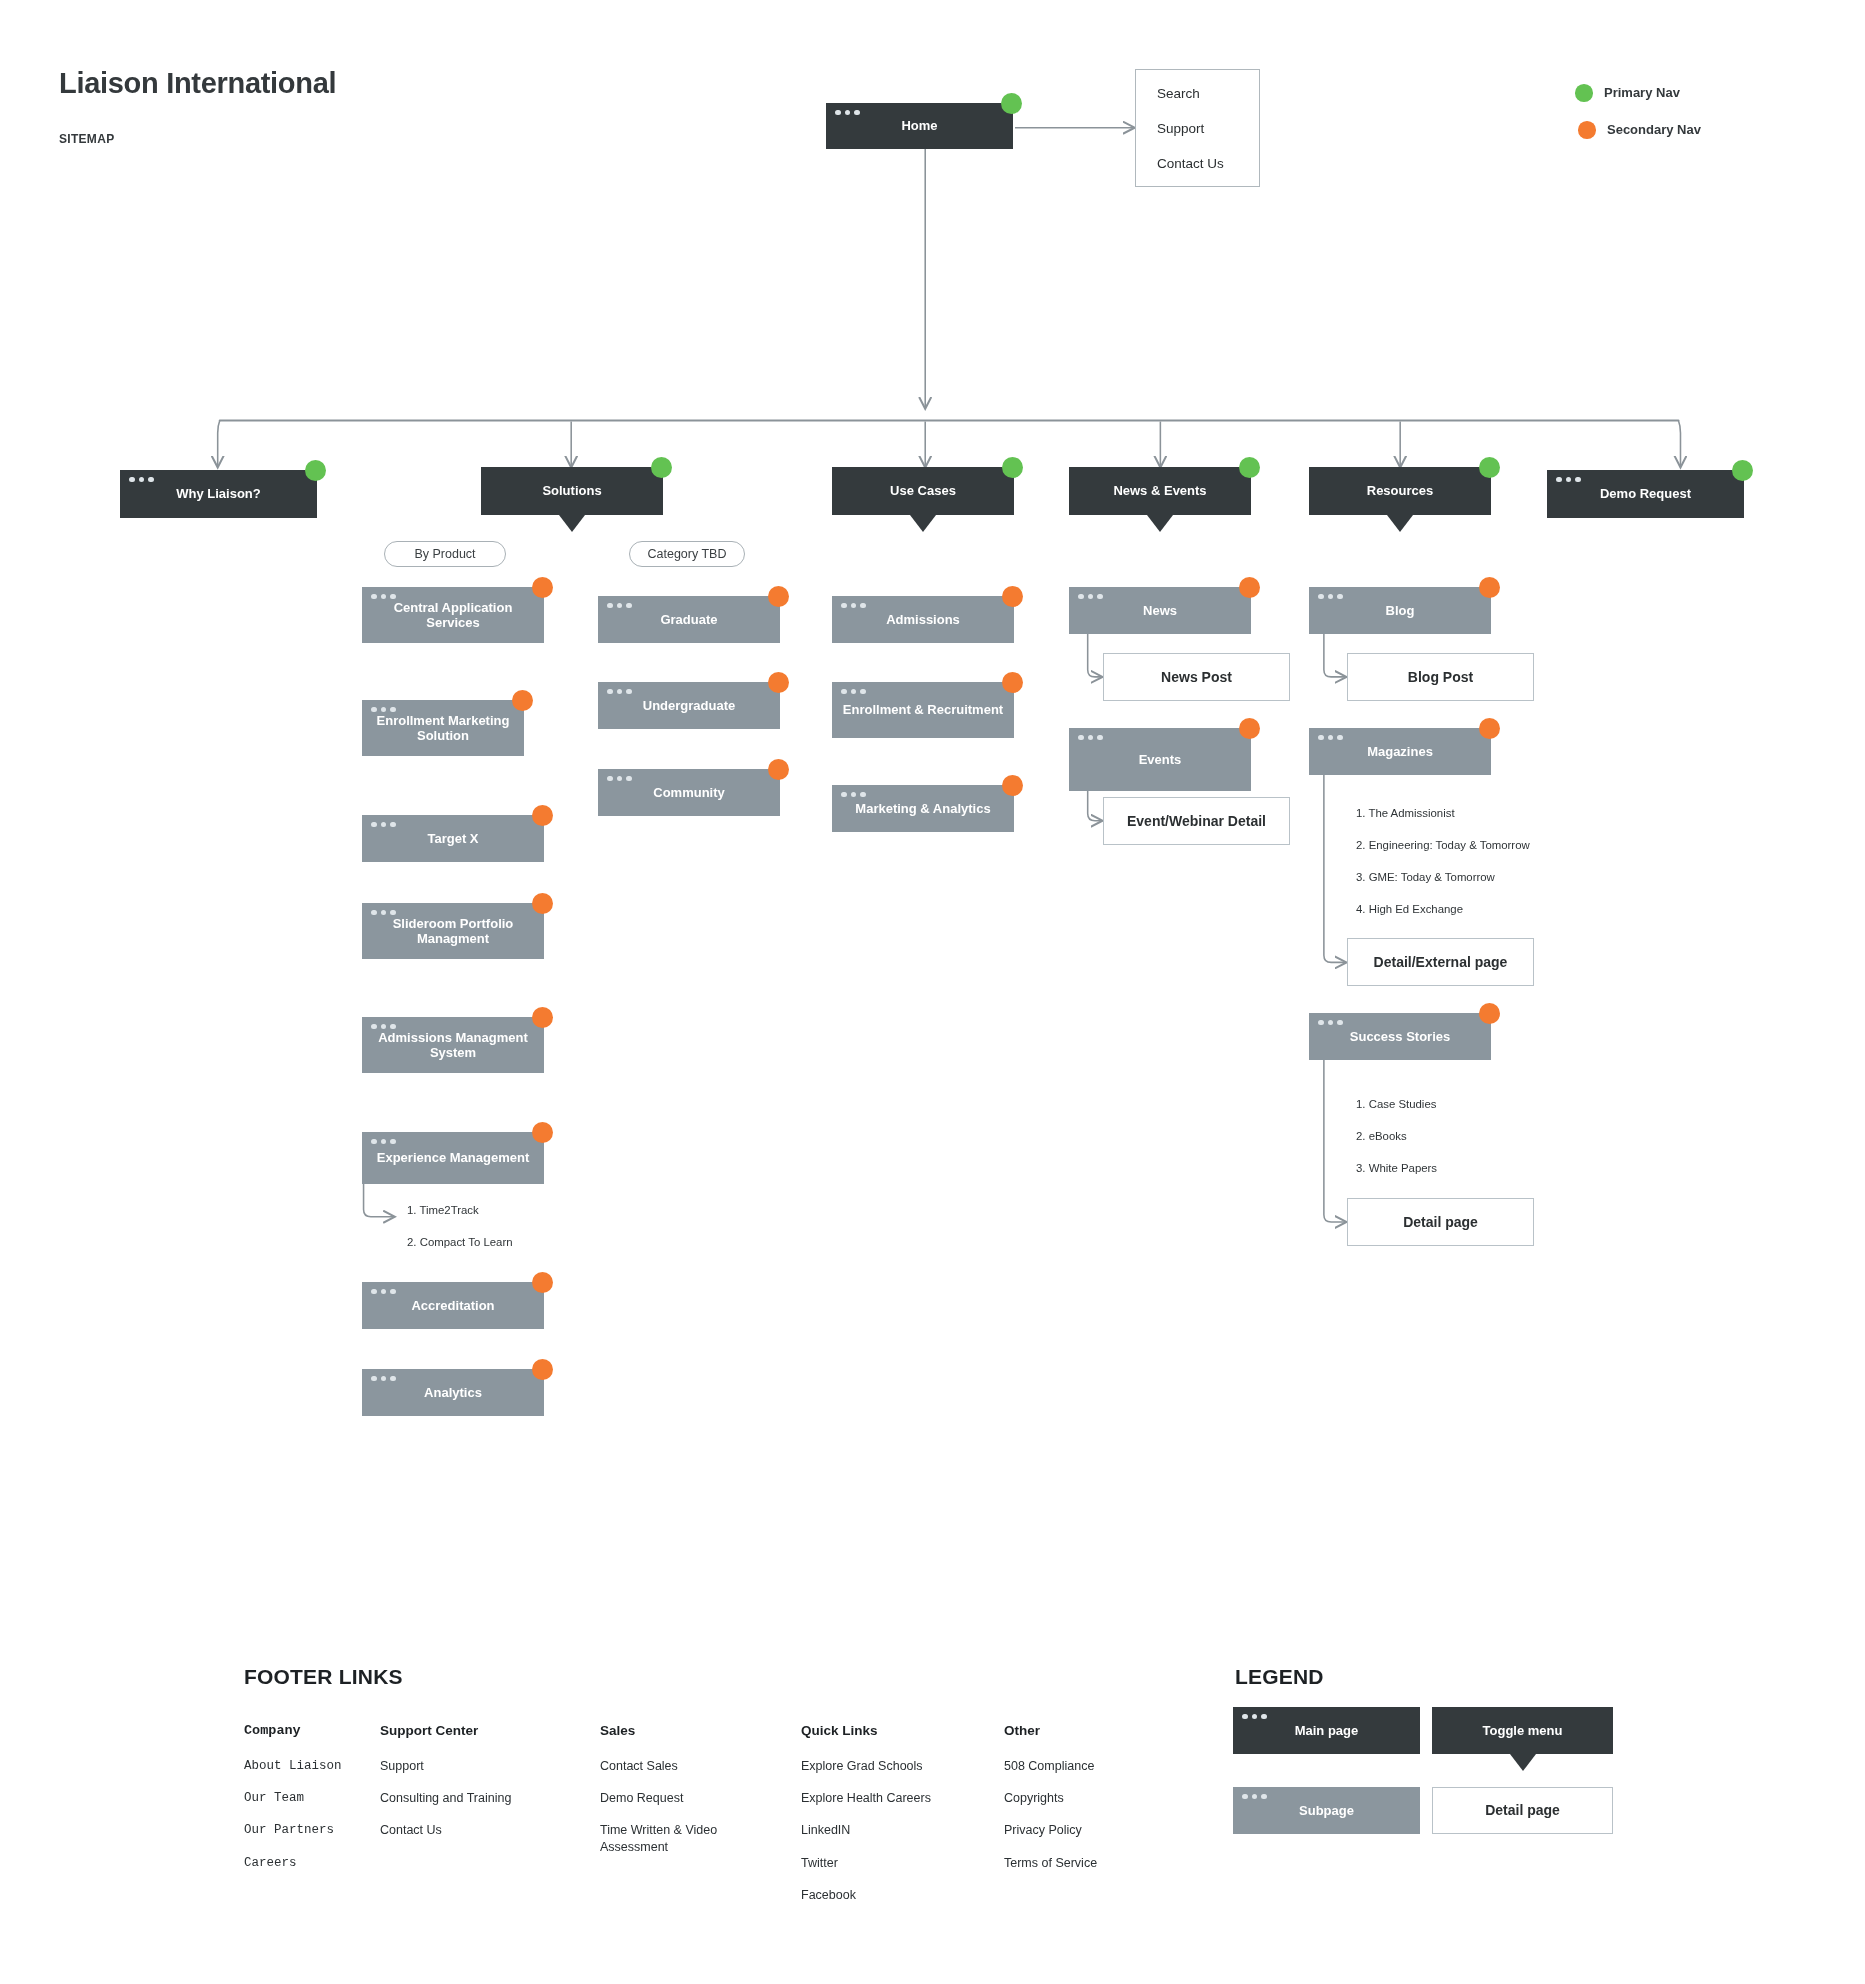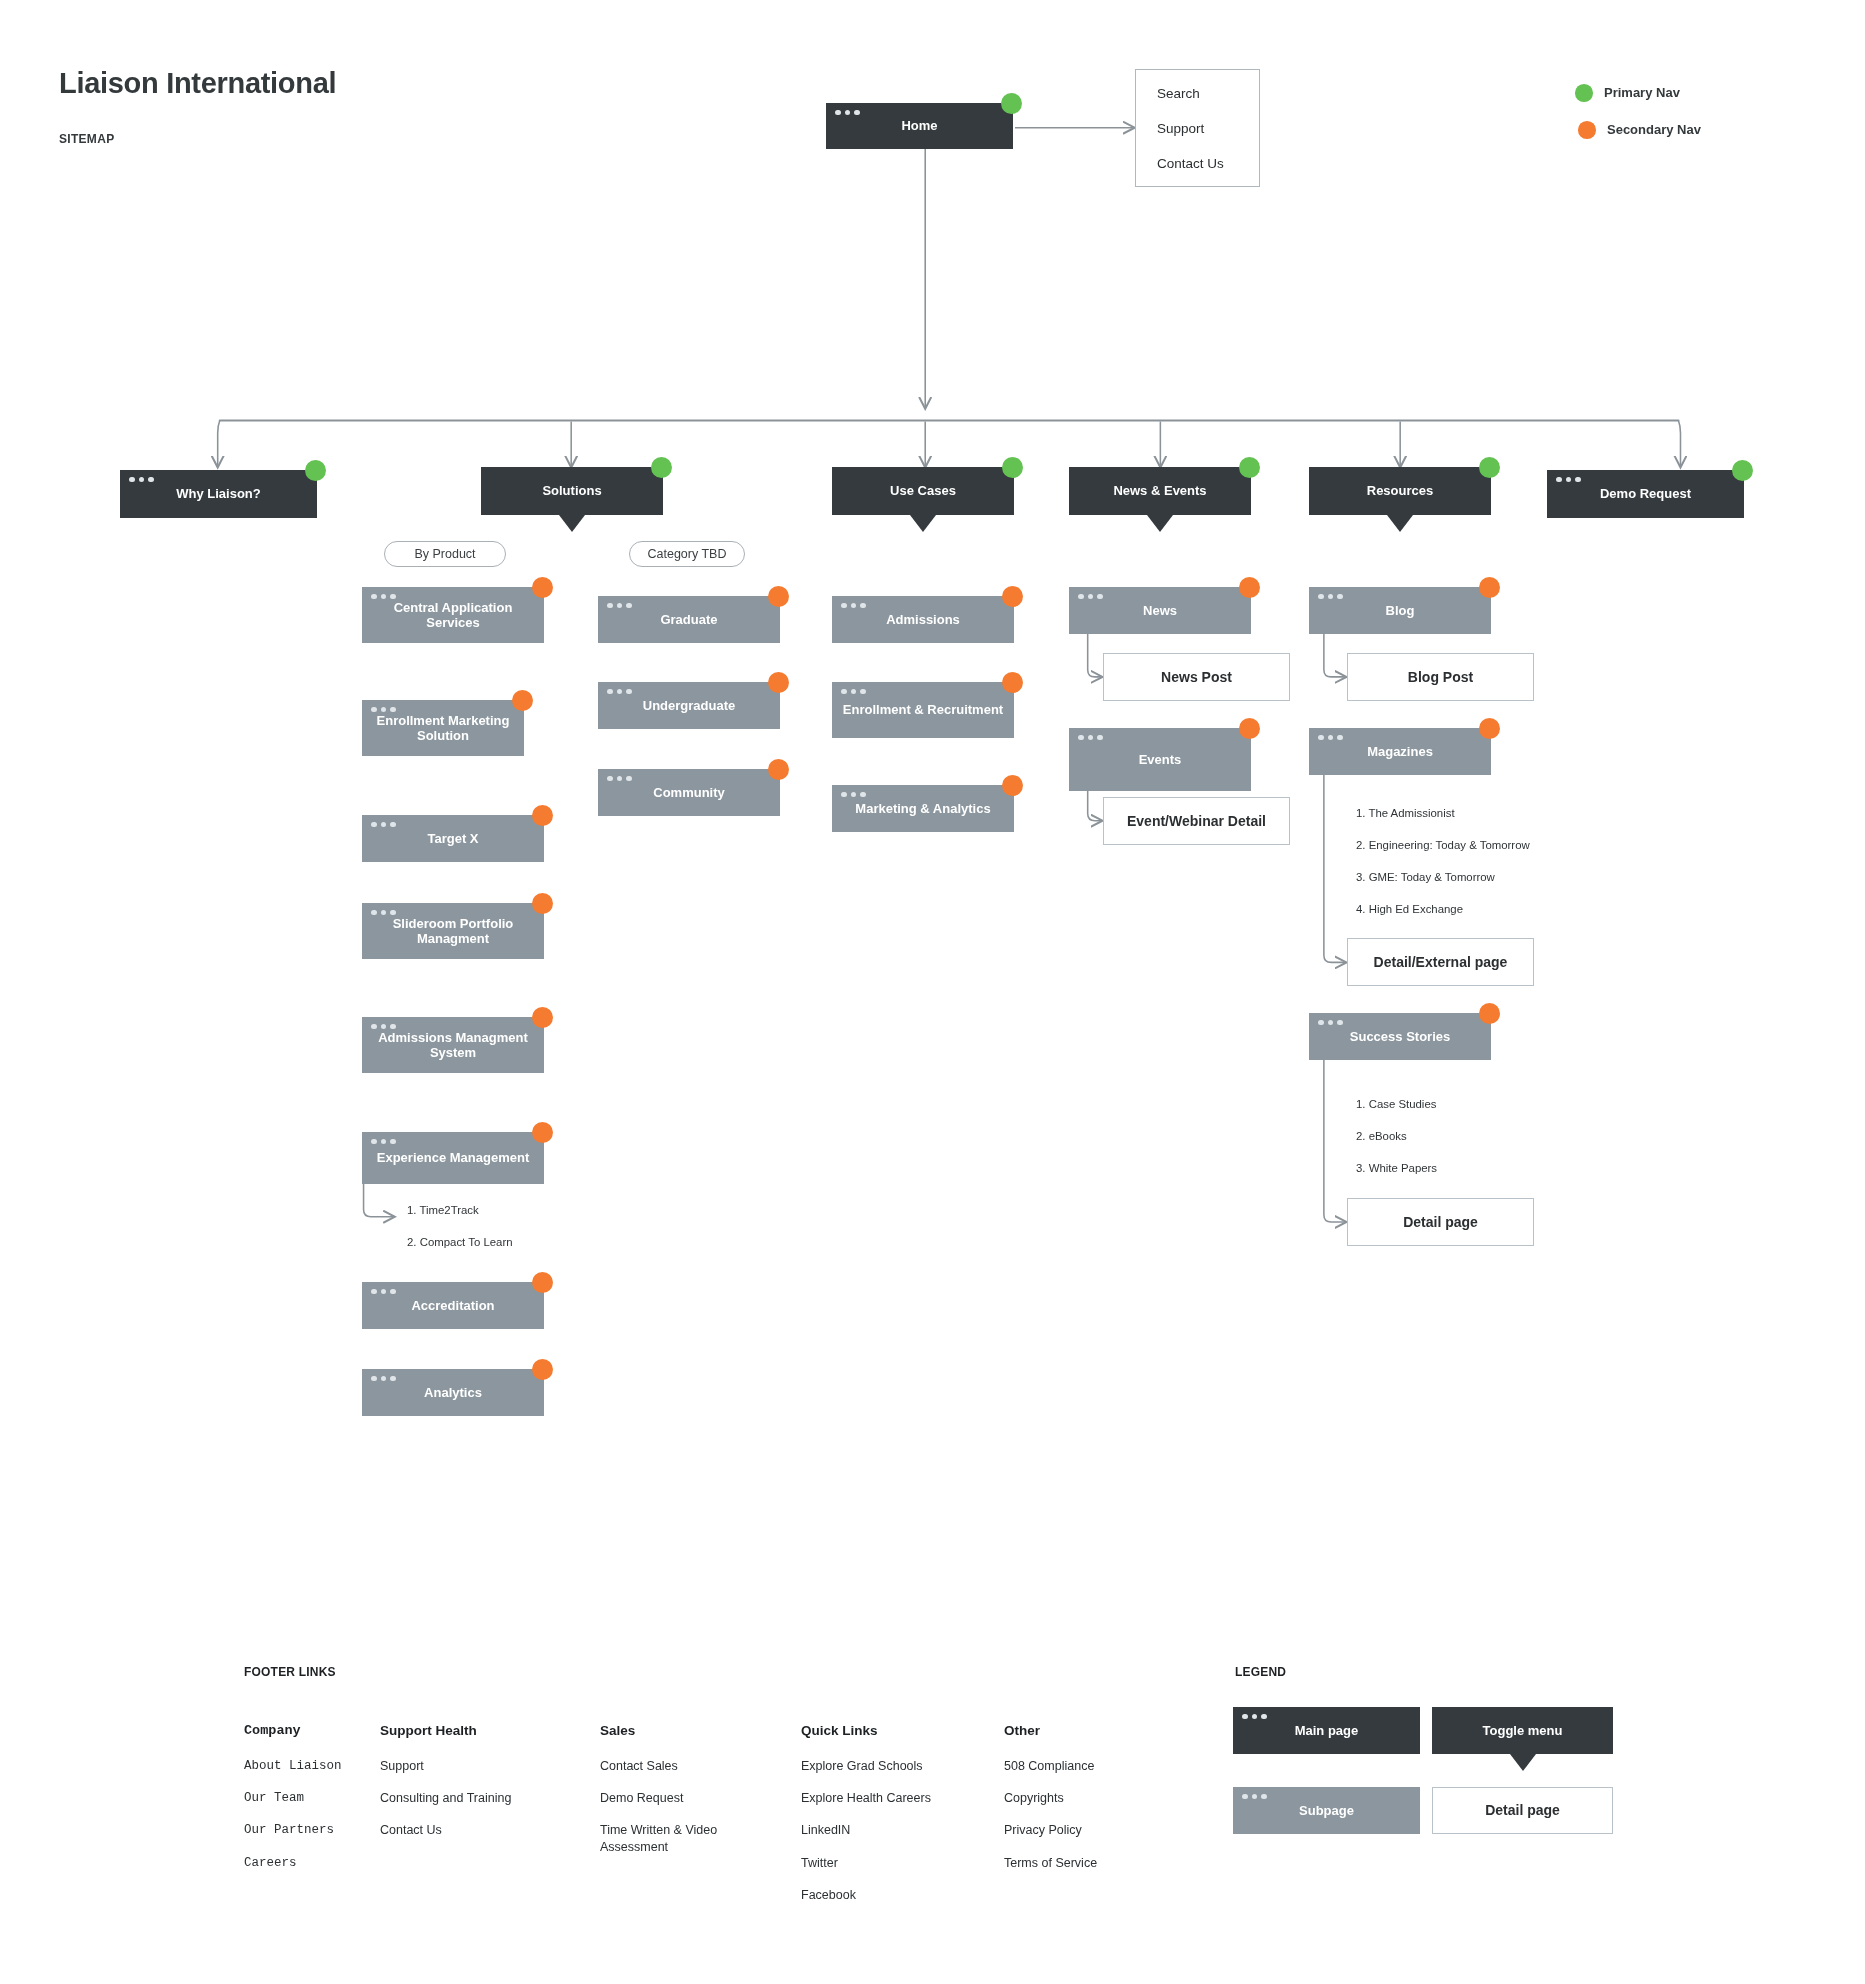--- a/index.html
+++ b/index.html
@@ -169,21 +169,21 @@
   .keyrow .klabel {
     font-size: 13px;
     font-weight: bold;
     color: #34393c;
     white-space: nowrap;
   }
 
   
   .sec-head {
     position: absolute;
-    font-size: 12px;
+    font-size: 21px;
     font-weight: bold;
     color: #1d2124;
     letter-spacing: 0.2px;
   }
   .fcol { position: absolute; }
   .fcol .fhead {
     font-size: 13.5px;
     font-weight: bold;
     color: #1d2124;
     margin-bottom: 20px;
@@ -540,21 +540,21 @@
 
   <div class="fcol" style="left:244px; top:1723px;font-family:Liberation Mono, monospace;">
     <div class="fhead">Company</div>
     <div class="flink">About Liaison</div>
     <div class="flink">Our Team</div>
     <div class="flink">Our Partners</div>
     <div class="flink">Careers</div>
   </div>
 
   <div class="fcol" style="left:380px; top:1723px;">
-    <div class="fhead">Support Health</div>
+    <div class="fhead">Support Center</div>
     <div class="flink">Support</div>
     <div class="flink">Consulting and Training</div>
     <div class="flink">Contact Us</div>
   </div>
 
   <div class="fcol" style="left:600px; top:1723px;">
     <div class="fhead">Sales</div>
     <div class="flink">Contact Sales</div>
     <div class="flink">Demo Request</div>
     <div class="flink" style="max-width:151px;">Time Written &amp; Video Assessment</div>

